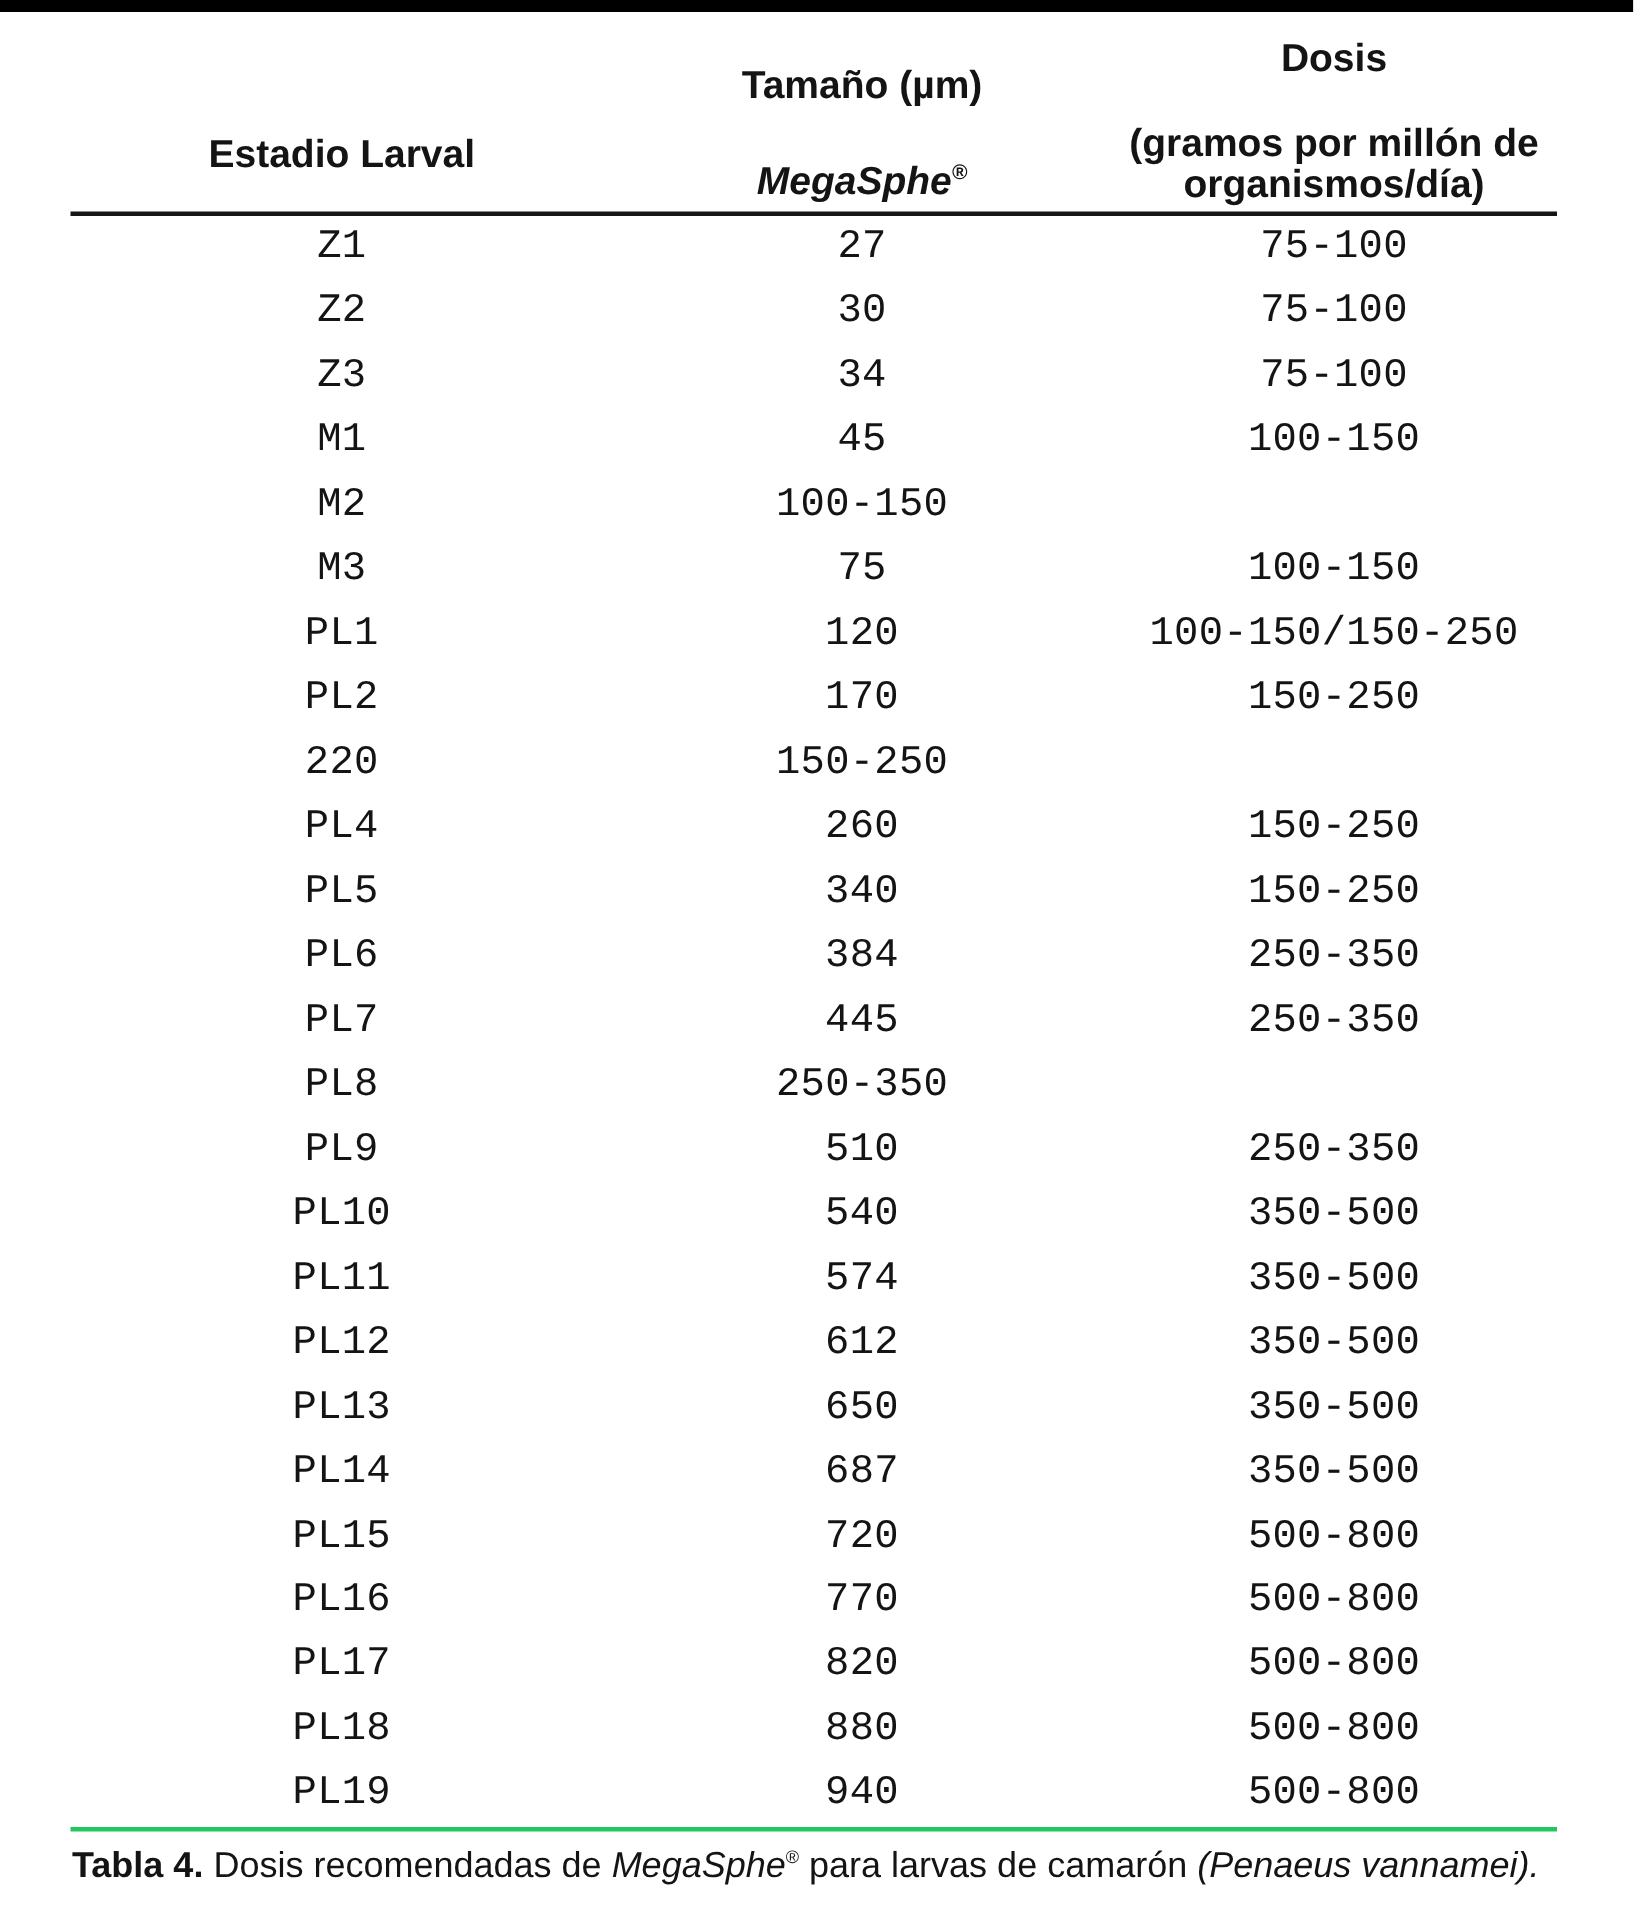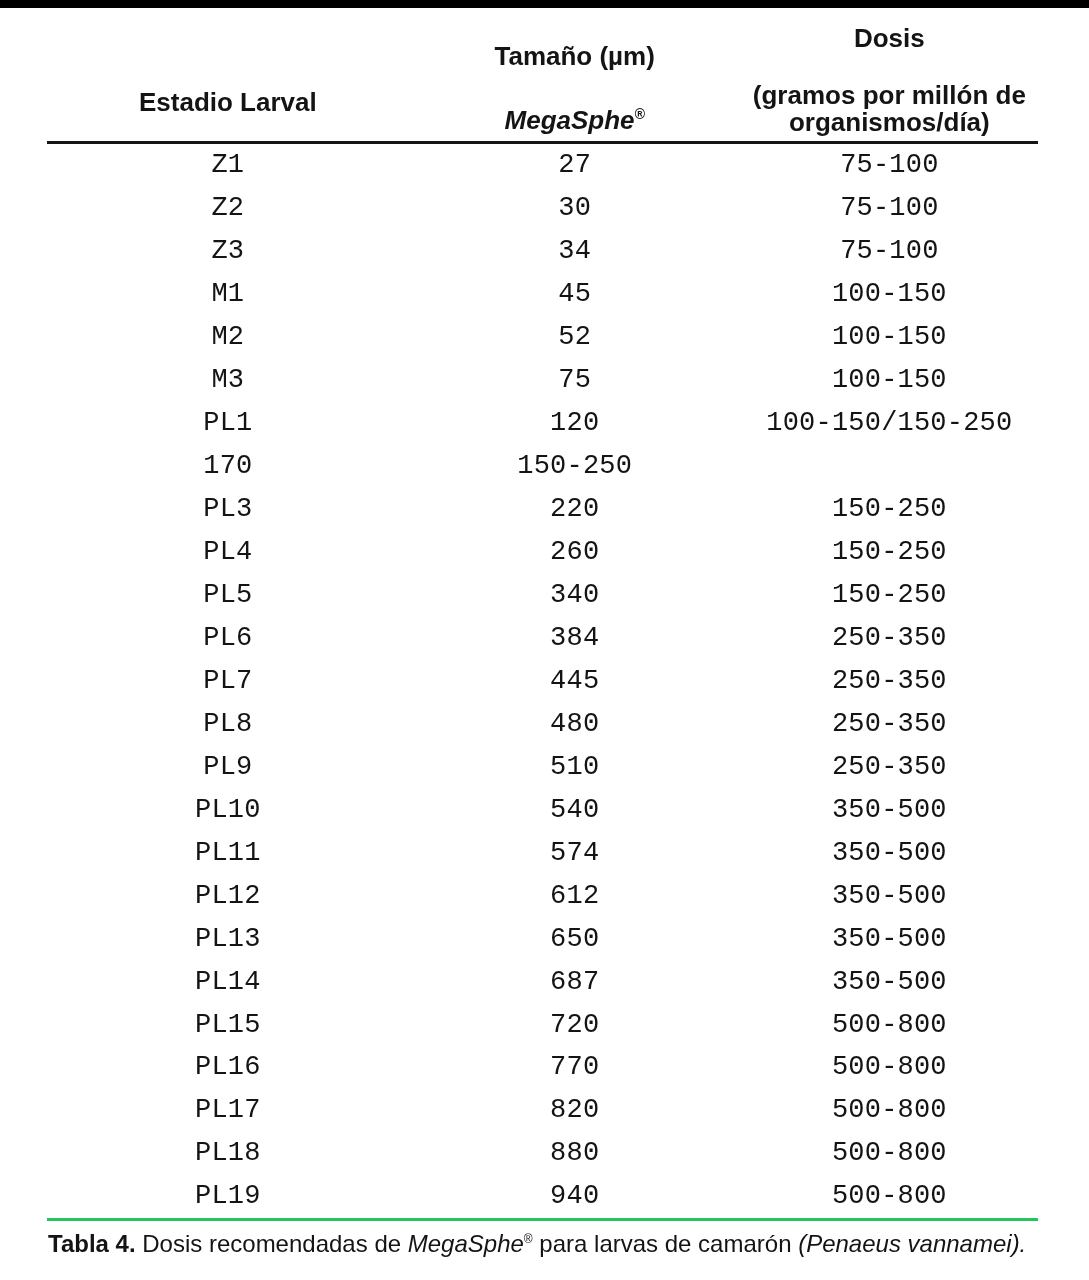--- a/index.html
+++ b/index.html
@@ -124,39 +124,38 @@
           <div class="td">34</div>
           <div class="td">75-100</div>
         </div>
         <div class="trow">
           <div class="td">M1</div>
           <div class="td">45</div>
           <div class="td">100-150</div>
         </div>
         <div class="trow">
           <div class="td">M2</div>
-          <div class="td">52</div>
           <div class="td">100-150</div>
         </div>
         <div class="trow">
           <div class="td">M3</div>
           <div class="td">75</div>
           <div class="td">100-150</div>
         </div>
         <div class="trow">
           <div class="td">PL1</div>
           <div class="td">120</div>
           <div class="td">100-150/150-250</div>
         </div>
         <div class="trow">
+          <div class="td">PL2</div>
           <div class="td">170</div>
           <div class="td">150-250</div>
         </div>
         <div class="trow">
-          <div class="td">PL3</div>
           <div class="td">220</div>
           <div class="td">150-250</div>
         </div>
         <div class="trow">
           <div class="td">PL4</div>
           <div class="td">260</div>
           <div class="td">150-250</div>
         </div>
         <div class="trow">
           <div class="td">PL5</div>
@@ -168,21 +167,20 @@
           <div class="td">384</div>
           <div class="td">250-350</div>
         </div>
         <div class="trow">
           <div class="td">PL7</div>
           <div class="td">445</div>
           <div class="td">250-350</div>
         </div>
         <div class="trow">
           <div class="td">PL8</div>
-          <div class="td">480</div>
           <div class="td">250-350</div>
         </div>
         <div class="trow">
           <div class="td">PL9</div>
           <div class="td">510</div>
           <div class="td">250-350</div>
         </div>
         <div class="trow">
           <div class="td">PL10</div>
           <div class="td">540</div>

